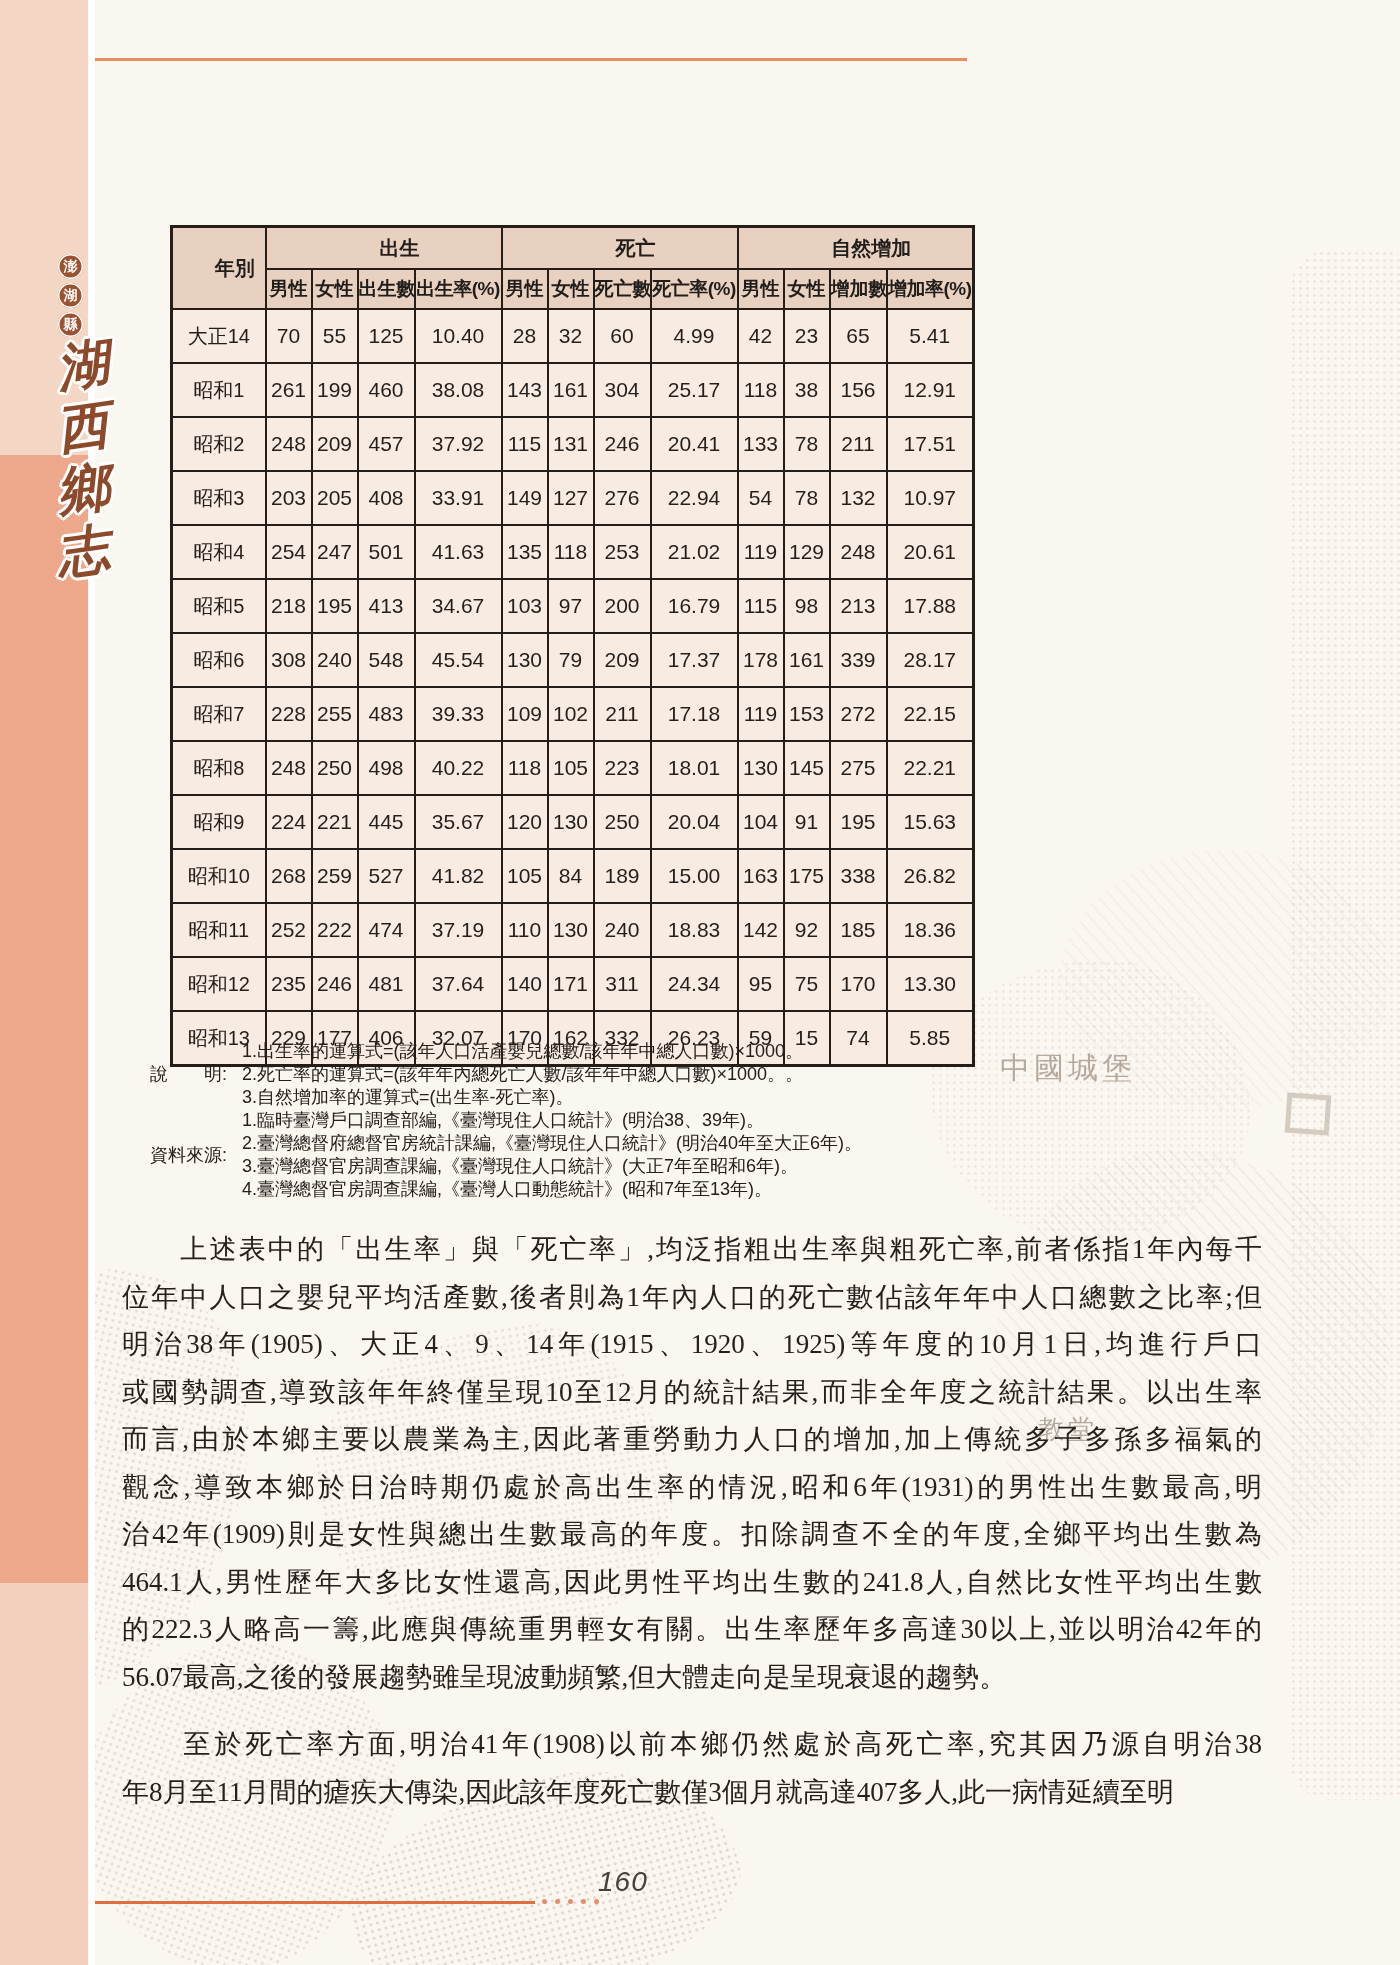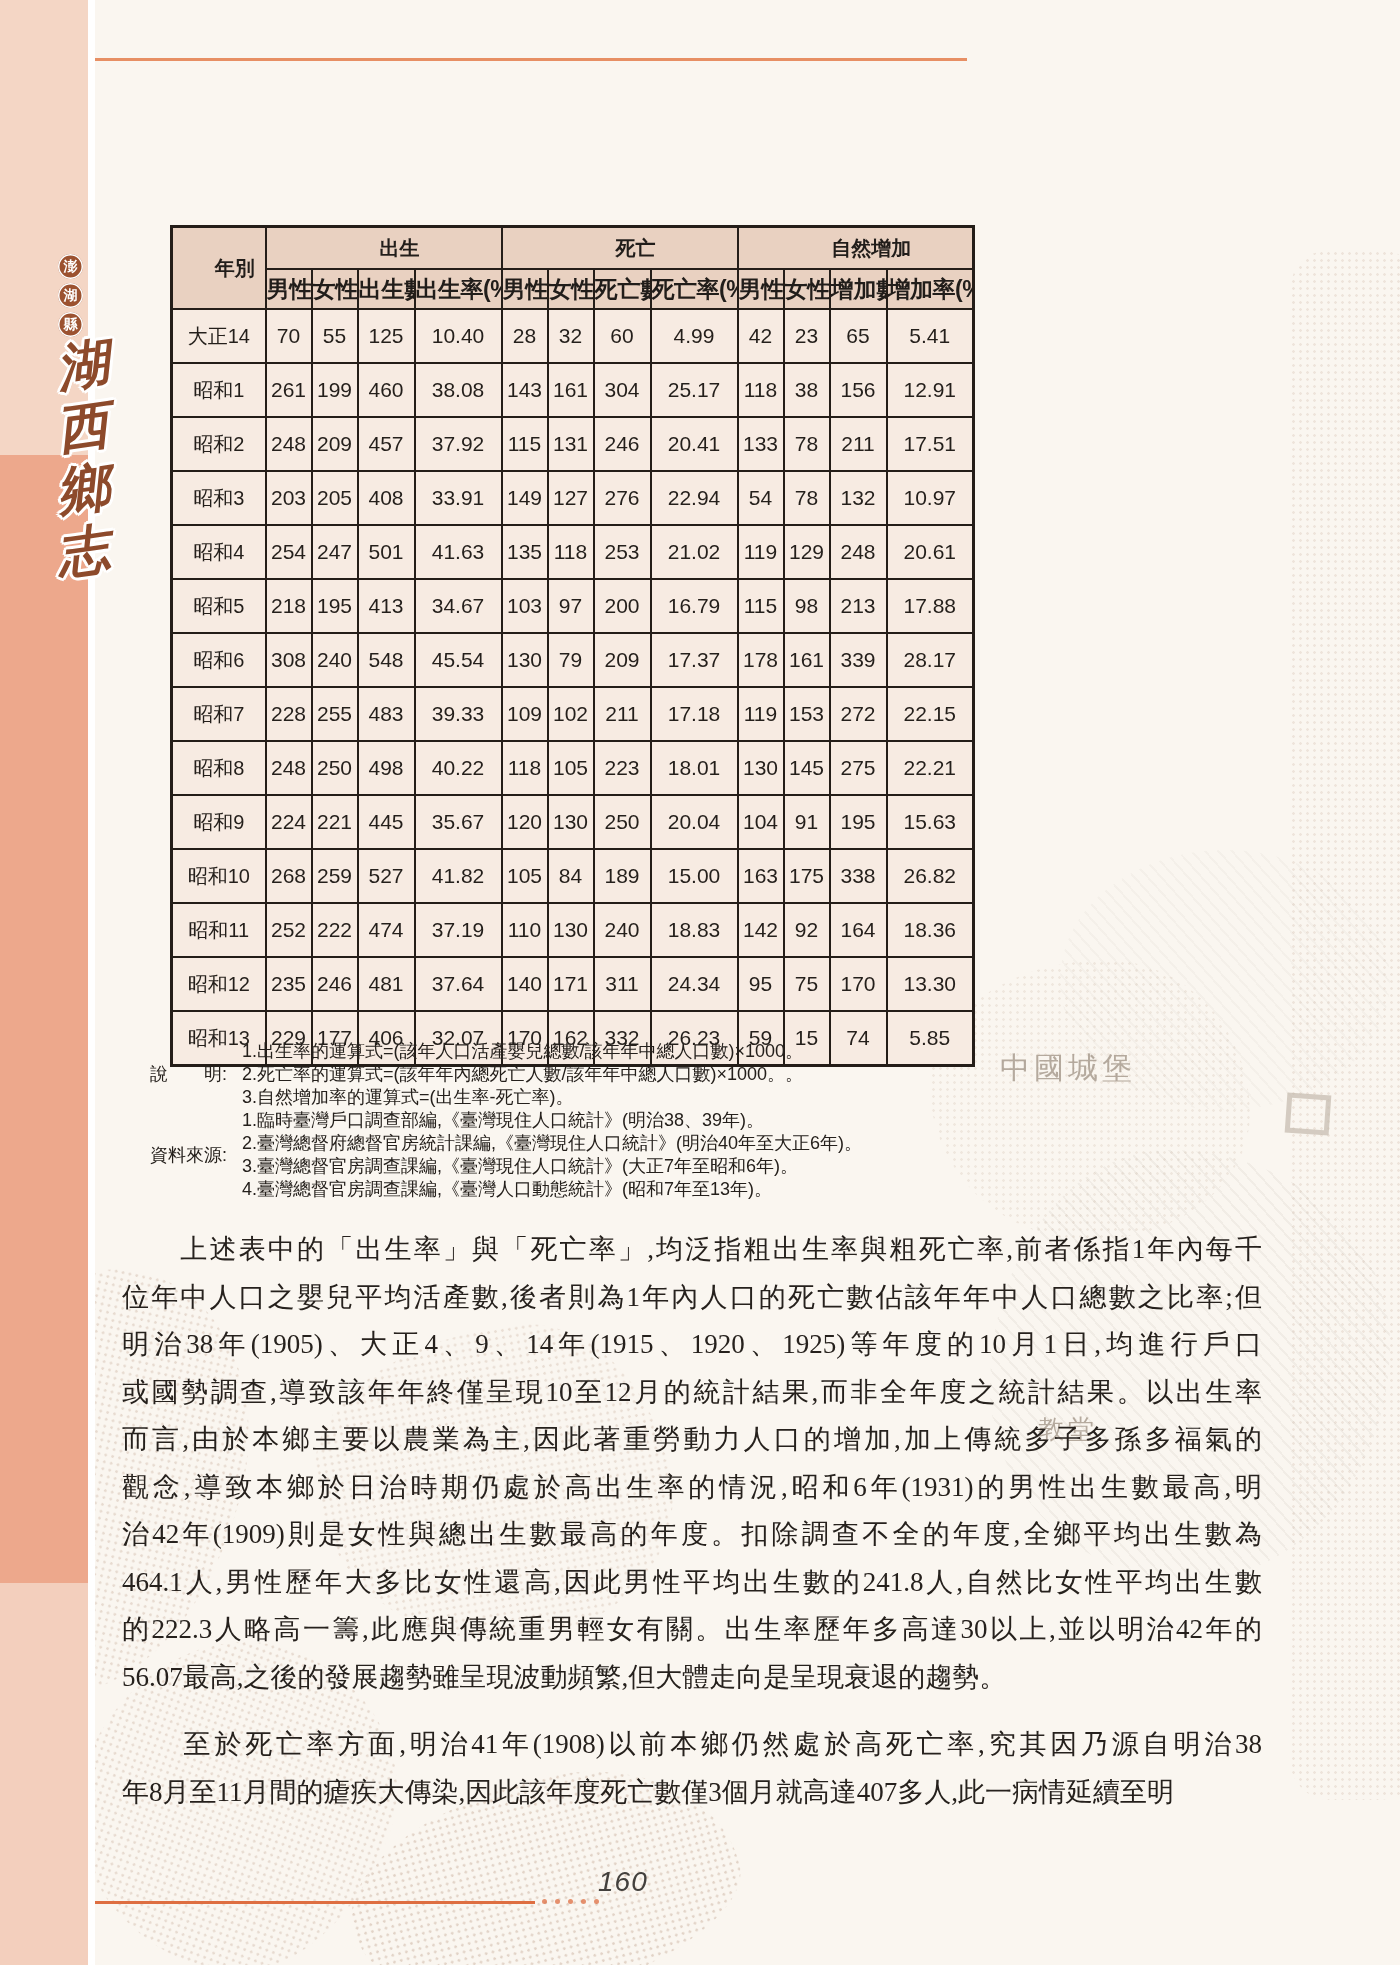--- a/index.html
+++ b/index.html
@@ -65,21 +65,21 @@
     position:absolute;left:170px;top:225px;width:800px;z-index:5;
     border-collapse:collapse;table-layout:fixed;
     border:3px solid #241d18;
     font-family:"Liberation Sans", sans-serif;
   }
   table.stats th, table.stats td{
     border:2px solid #241d18; text-align:center; vertical-align:middle;
     padding:0; overflow:hidden; white-space:nowrap;
   }
   table.stats thead th{background:#e9d1c1;font-weight:bold;font-size:20px;}
-  table.stats thead tr.sub th{height:38px;font-size:23px;margin-left:32px;}
+  table.stats thead tr.sub th{height:38px;font-size:19px;margin-left:32px;}
   table.stats thead tr.grp th{height:40px;padding-left:32px;}
   table.stats thead th.rate-h{font-size:16.5px;letter-spacing:-0.5px;}
   table.stats tbody td{background:#f7ebe2;height:52px;font-size:21px;color:#241f1b;}
   table.stats td.year-cell{font-size:20px;}
   
   .notes{
     position:absolute;left:150px;top:1040px;width:830px;z-index:5;
     font-size:18px;line-height:23px;color:#25201c;
     font-family:"Liberation Sans", sans-serif;
   }
@@ -349,21 +349,21 @@
           <td>252</td>
           <td>222</td>
           <td>474</td>
           <td>37.19</td>
           <td>110</td>
           <td>130</td>
           <td>240</td>
           <td>18.83</td>
           <td>142</td>
           <td>92</td>
-          <td>164</td>
+          <td>185</td>
           <td>18.36</td>
         </tr>
         <tr>
           <td class="year-cell">昭和12</td>
           <td>235</td>
           <td>246</td>
           <td>481</td>
           <td>37.64</td>
           <td>140</td>
           <td>171</td>

